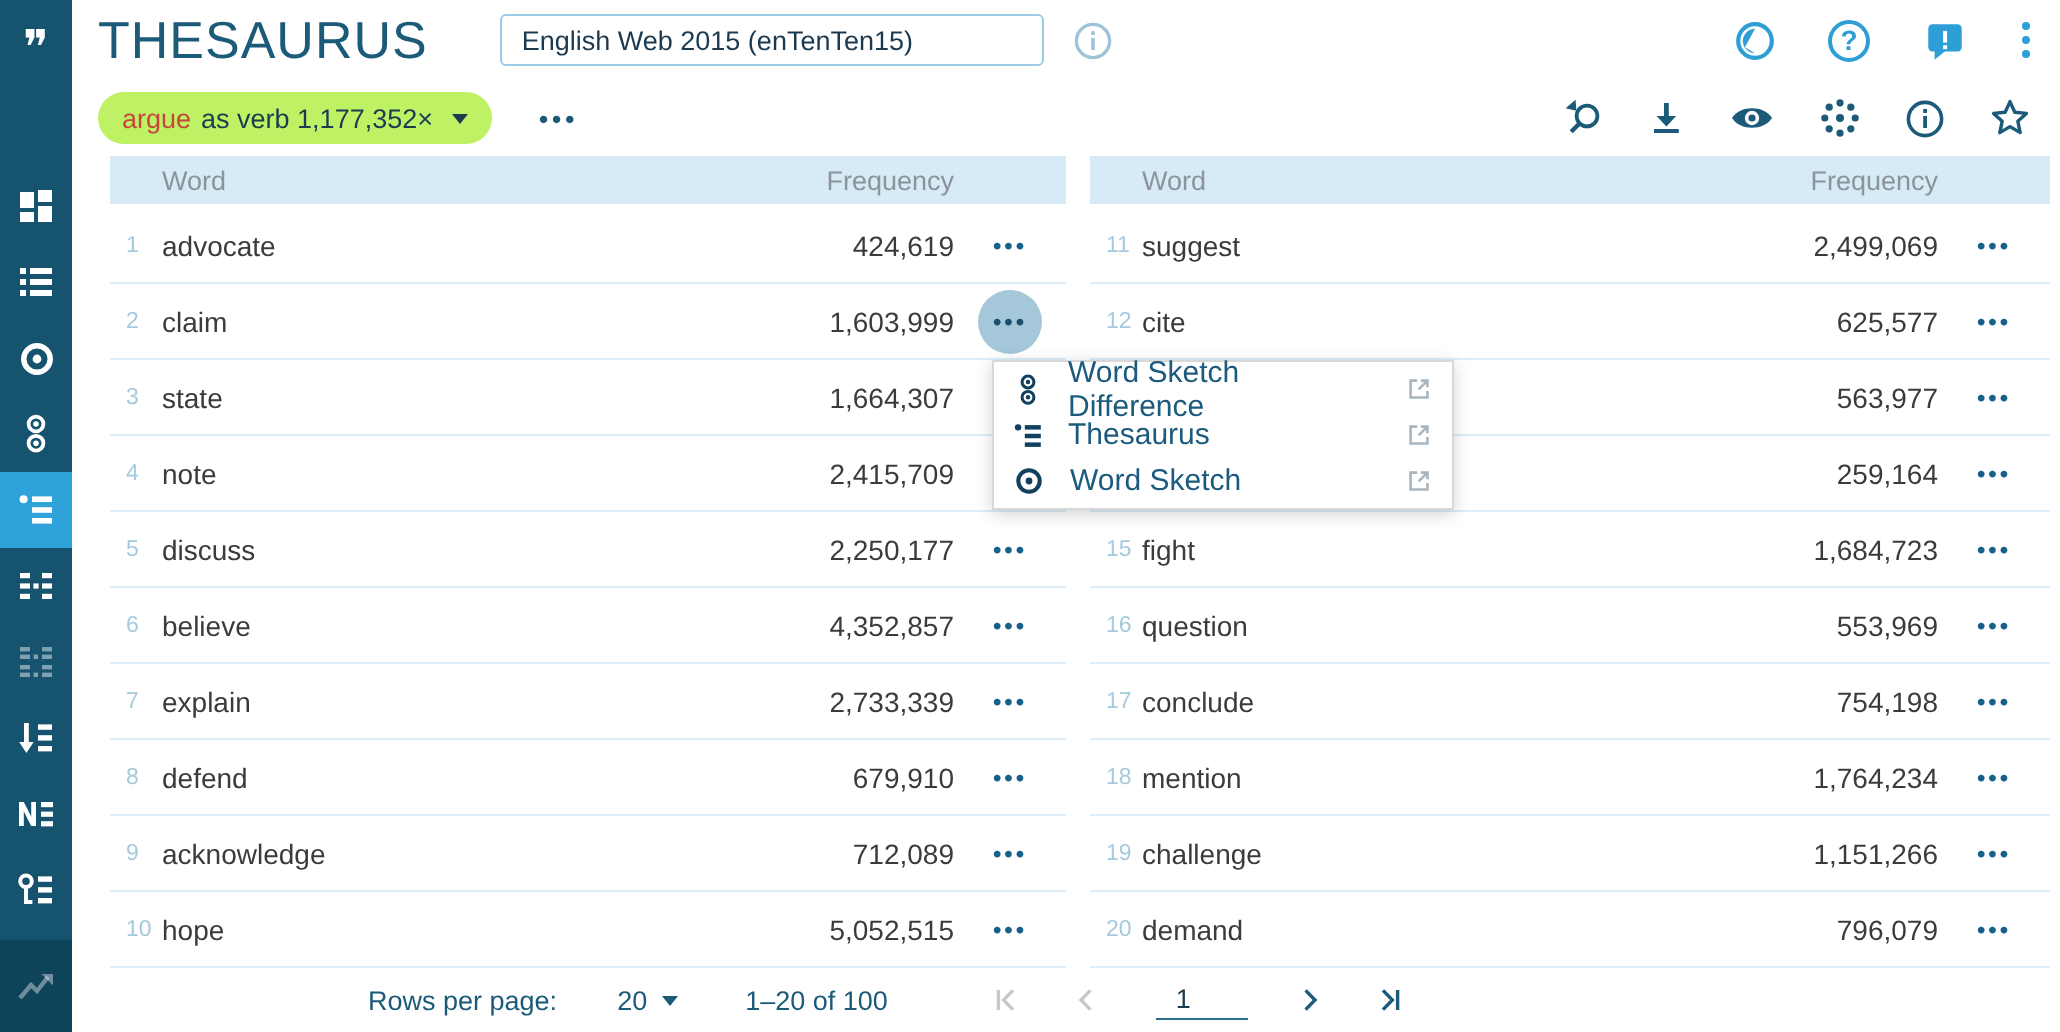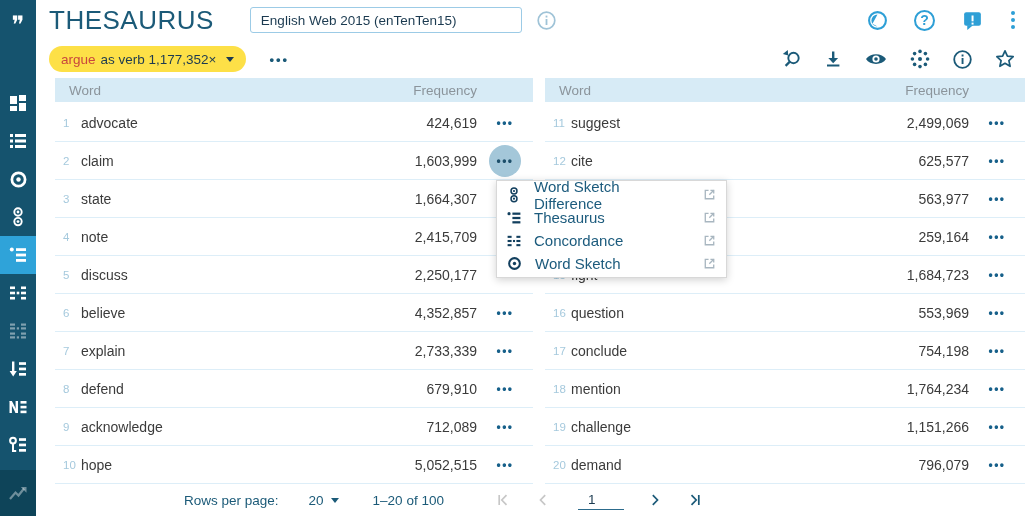--- a/index.html
+++ b/index.html
@@ -23,38 +23,38 @@
   .corpus-input { margin-left:36px; width:272px; height:26px; border:1px solid #9ccbe6; border-radius:3px;
     padding:0 10px; font-size:13.5px; color:#1b3a50; font-family:inherit; outline:none; }
   .corpus-info { margin-left:14px; display:flex; }
   .header-right { margin-left:auto; display:flex; align-items:center; gap:26px; }
   .hicon { display:flex; align-items:center; justify-content:center; cursor:pointer; }
   .help-circle { width:21px; height:21px; border:2px solid #2e9fd6; border-radius:50%;
     color:#2e9fd6; font-size:14px; font-weight:bold; display:flex; align-items:center; justify-content:center; }
 
   
   .toolbar { margin-left:36px; height:38px; display:flex; align-items:center; padding:0 14px 0 13px; }
-  .query-chip { display:inline-flex; align-items:center; background:#fde047; border-radius:14px;
+  .query-chip { display:inline-flex; align-items:center; background:#bef264; border-radius:14px;
     height:26px; padding:0 12px; gap:5px; font-size:13.5px; cursor:pointer; }
   .query-lemma { color:#c9463d; }
   .query-detail { color:#1c3a50; }
   .chip-caret { width:0; height:0; border-left:4.5px solid transparent; border-right:4.5px solid transparent;
     border-top:5px solid #1c3a50; margin-left:4px; }
   .query-more { margin-left:24px; color:#1b5a78; font-size:13px; letter-spacing:2px; font-weight:bold;
     background:none; border:none; cursor:pointer; }
   .toolbar-right { margin-left:auto; display:flex; align-items:center; gap:21px; }
   .ticon { display:flex; cursor:pointer; }
 
   
   .content { margin-left:36px; padding-left:19px; display:flex; gap:12px; }
   .stable { width:478px; }
   .stable:last-child { width:480px; }
   .thead { height:24px; background:#d7ebf6; display:flex; align-items:center;
     color:#8b949b; font-size:13.5px; margin-bottom:2px; }
-  .h-word { flex:1; padding-left:14px; }
+  .h-word { flex:1; padding-left:14px;margin-left:12px; }
   .h-freq { width:110px; text-align:right; }
   .h-spacer { width:56px; }
   .row { height:38px; display:flex; align-items:center; border-bottom:1px solid #ddeef8; background:#fff; }
   .cell-num { width:26px; padding-left:8px; color:#a5c9dd; font-size:11.5px; }
   .cell-word { flex:1; color:#3b3b3b; font-size:14px; cursor:pointer; }
   .cell-freq { width:110px; text-align:right; color:#3b3b3b; font-size:14px; }
   .cell-action { width:56px; display:flex; justify-content:center; }
   .kebab { border:none; background:none; color:#17608a; font-size:12px; letter-spacing:1.5px; font-weight:bold;
     width:32px; height:32px; border-radius:50%; display:flex; align-items:center; justify-content:center;
     padding:0; cursor:pointer; font-family:inherit; }
@@ -510,39 +510,20 @@
         </g>
     </svg>
     <span class="menu-label">Thesaurus</span>
     <svg width="15" height="15" viewBox="0 0 16 16">
       <path d="M7 3.5 H3.5 V12.5 H12.5 V9" fill="none" stroke="#a8b6c0" stroke-width="1.4"></path>
       <path d="M9 3.5 H12.5 V7" fill="none" stroke="#a8b6c0" stroke-width="1.4"></path>
       <line x1="12.5" y1="3.5" x2="7.8" y2="8.2" stroke="#a8b6c0" stroke-width="1.4"></line>
     </svg>
   </div>
   <div class="menu-item">
-    <svg width="16" height="16" viewBox="0 0 20 20">
-      <g fill="#123f5e">
-          <rect x="2" y="3.5" width="5" height="2.6"></rect>
-          <rect x="13" y="3.5" width="5" height="2.6"></rect>
-      <rect x="2" y="8.7" width="5" height="2.6"></rect>
-          <rect x="8.7" y="8.7" width="2.6" height="2.6"></rect>
-          <rect x="13" y="8.7" width="5" height="2.6"></rect>
-      <rect x="2" y="13.9" width="5" height="2.6"></rect>
-          <rect x="13" y="13.9" width="5" height="2.6"></rect>
-        </g>
-    </svg>
-    <span class="menu-label">Concordance</span>
-    <svg width="15" height="15" viewBox="0 0 16 16">
-      <path d="M7 3.5 H3.5 V12.5 H12.5 V9" fill="none" stroke="#a8b6c0" stroke-width="1.4"></path>
-      <path d="M9 3.5 H12.5 V7" fill="none" stroke="#a8b6c0" stroke-width="1.4"></path>
-      <line x1="12.5" y1="3.5" x2="7.8" y2="8.2" stroke="#a8b6c0" stroke-width="1.4"></line>
-    </svg>
-  </div>
-  <div class="menu-item">
     <svg width="17" height="17" viewBox="0 0 20 20">
       <circle cx="10" cy="10" r="6.3" fill="none" stroke="#123f5e" stroke-width="2.4"></circle>
       <circle cx="10" cy="10" r="2" fill="#123f5e"></circle>
     </svg>
     <span class="menu-label">Word Sketch</span>
     <svg width="15" height="15" viewBox="0 0 16 16">
       <path d="M7 3.5 H3.5 V12.5 H12.5 V9" fill="none" stroke="#a8b6c0" stroke-width="1.4"></path>
       <path d="M9 3.5 H12.5 V7" fill="none" stroke="#a8b6c0" stroke-width="1.4"></path>
       <line x1="12.5" y1="3.5" x2="7.8" y2="8.2" stroke="#a8b6c0" stroke-width="1.4"></line>
     </svg>

